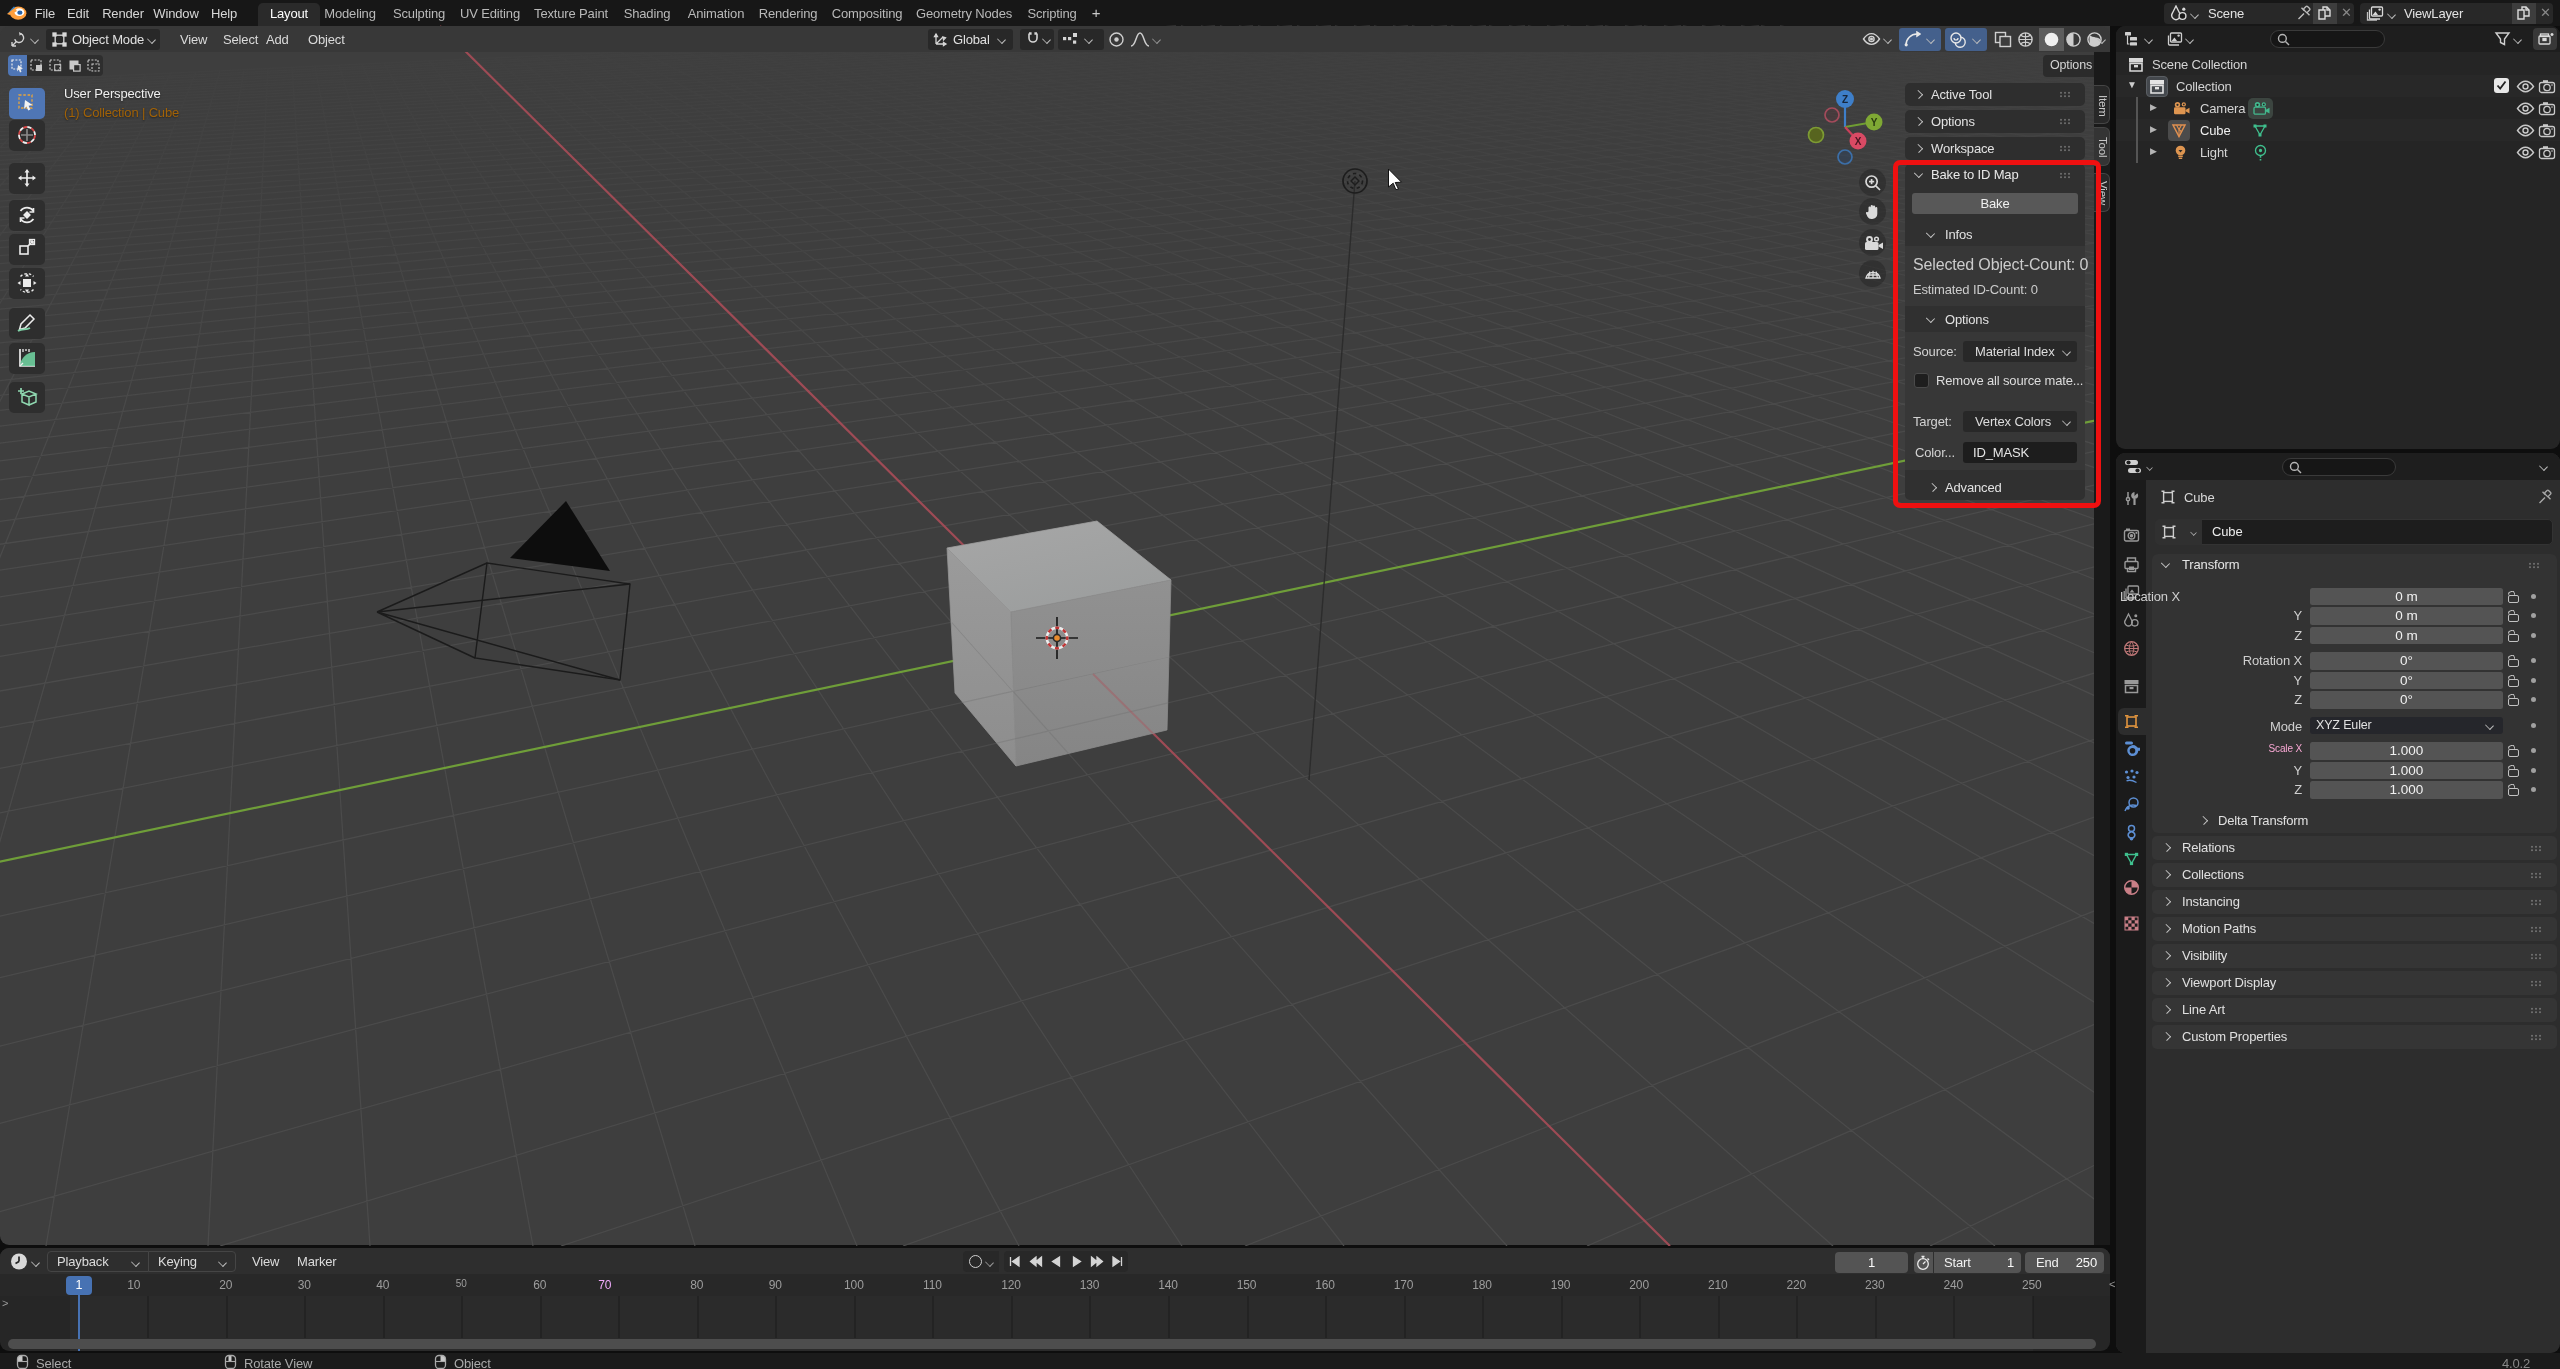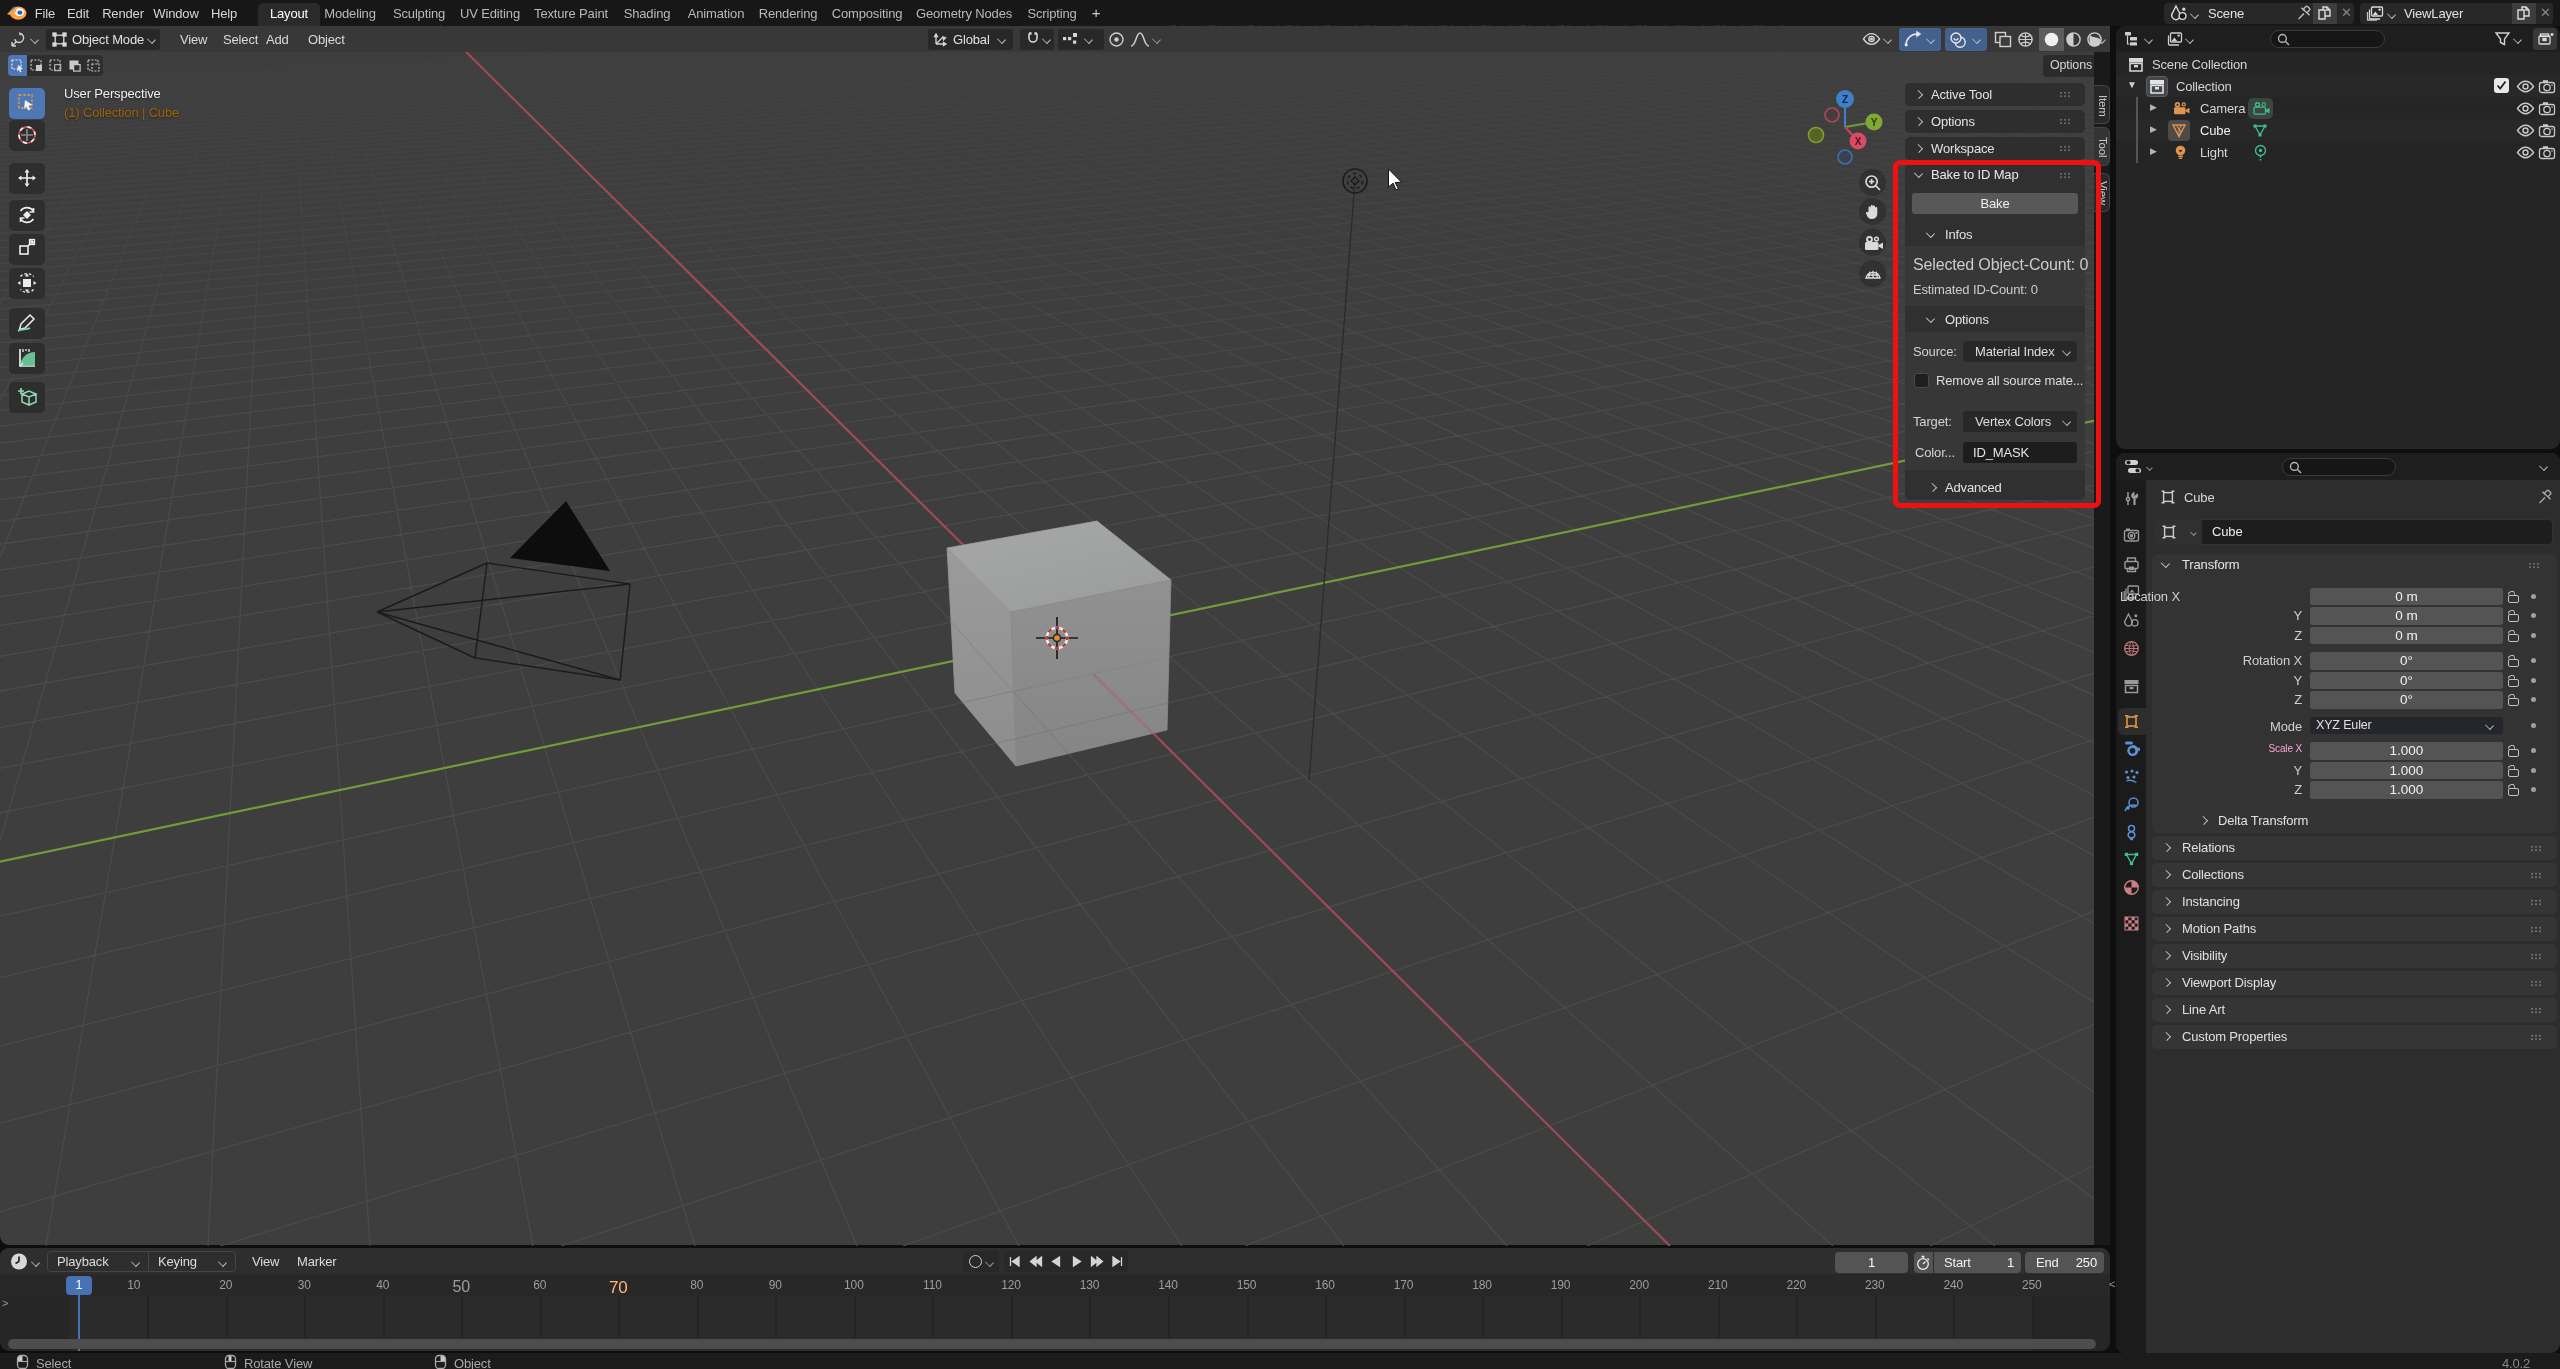--- a/index.html
+++ b/index.html
@@ -926,23 +926,23 @@
 <div class="txt" style="left:1944px;top:1255px;font-size:13px;color:#f2f2f2">Start</div>
 <div class="txt" style="left:1934px;top:1255px;width:80px;text-align:right;font-size:13px;color:#fafafa">1</div>
 <div class="abs" style="left:2025px;top:1252px;width:79px;height:21px;background:#545454;border-radius:4px"></div>
 <div class="txt" style="left:2036px;top:1255px;font-size:13px;color:#f2f2f2">End</div>
 <div class="txt" style="left:2025px;top:1255px;width:72px;text-align:right;font-size:13px;color:#fafafa">250</div>
 <div class="abs" style="left:0;top:1274px;width:2110px;height:22px;background:#282828"></div>
 <div class="txt" style="left:127.17250000000001px;top:1278px;width:40px;font-size:12px;color:#9d9d9d">10</div>
 <div class="txt" style="left:205.6975px;top:1278px;width:40px;text-align:center;font-size:12px;color:#9d9d9d">20</div>
 <div class="txt" style="left:284.22249999999997px;top:1278px;width:40px;text-align:center;font-size:12px;color:#9d9d9d">30</div>
 <div class="txt" style="left:362.7475px;top:1278px;width:40px;text-align:center;font-size:12px;color:#9d9d9d">40</div>
-<div class="txt" style="left:441.2725px;top:1278px;width:40px;text-align:center;font-size:16px;color:#9d9d9d">50</div>
+<div class="txt" style="left:441.2725px;top:1278px;width:40px;text-align:center;font-size:10px;color:#9d9d9d">50</div>
 <div class="txt" style="left:519.7975px;top:1278px;width:40px;text-align:center;font-size:12px;color:#9d9d9d">60</div>
-<div class="txt" style="left:598.3225px;top:1278px;width:40px;text-align:center;font-size:17px;color:#fdba74">70</div>
+<div class="txt" style="left:598.3225px;top:1278px;width:40px;text-align:left;font-size:12px;color:#f0abfc">70</div>
 <div class="txt" style="left:676.8475px;top:1278px;width:40px;text-align:center;font-size:12px;color:#9d9d9d">80</div>
 <div class="txt" style="left:755.3725000000001px;top:1278px;width:40px;text-align:center;font-size:12px;color:#9d9d9d">90</div>
 <div class="txt" style="left:833.8975px;top:1278px;width:40px;text-align:center;font-size:12px;color:#9d9d9d">100</div>
 <div class="txt" style="left:912.4225px;top:1278px;width:40px;text-align:center;font-size:12px;color:#9d9d9d">110</div>
 <div class="txt" style="left:990.9475px;top:1278px;width:40px;text-align:center;font-size:12px;color:#9d9d9d">120</div>
 <div class="txt" style="left:1069.4724999999999px;top:1278px;width:40px;text-align:center;font-size:12px;color:#9d9d9d">130</div>
 <div class="txt" style="left:1147.9975px;top:1278px;width:40px;text-align:center;font-size:12px;color:#9d9d9d">140</div>
 <div class="txt" style="left:1226.5225px;top:1278px;width:40px;text-align:center;font-size:12px;color:#9d9d9d">150</div>
 <div class="txt" style="left:1305.0475px;top:1278px;width:40px;text-align:center;font-size:12px;color:#9d9d9d">160</div>
 <div class="txt" style="left:1383.5725px;top:1278px;width:40px;text-align:center;font-size:12px;color:#9d9d9d">170</div>

